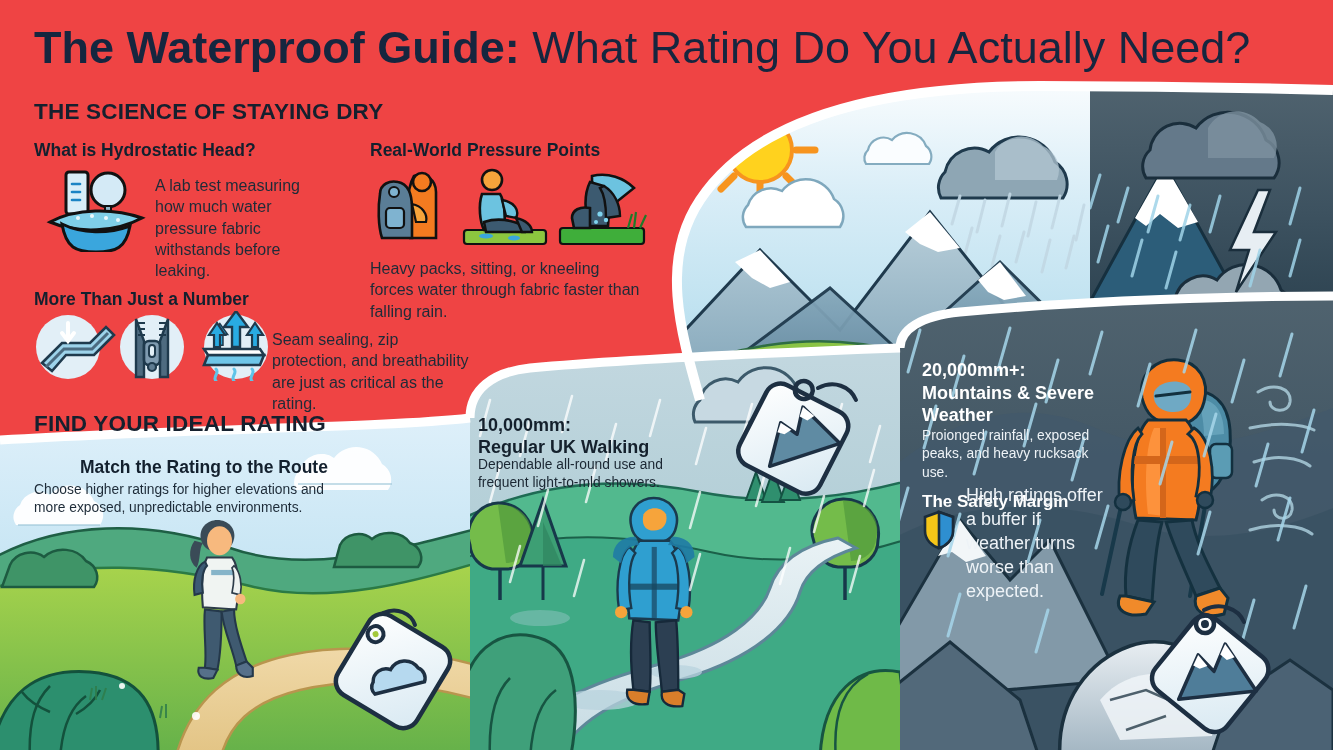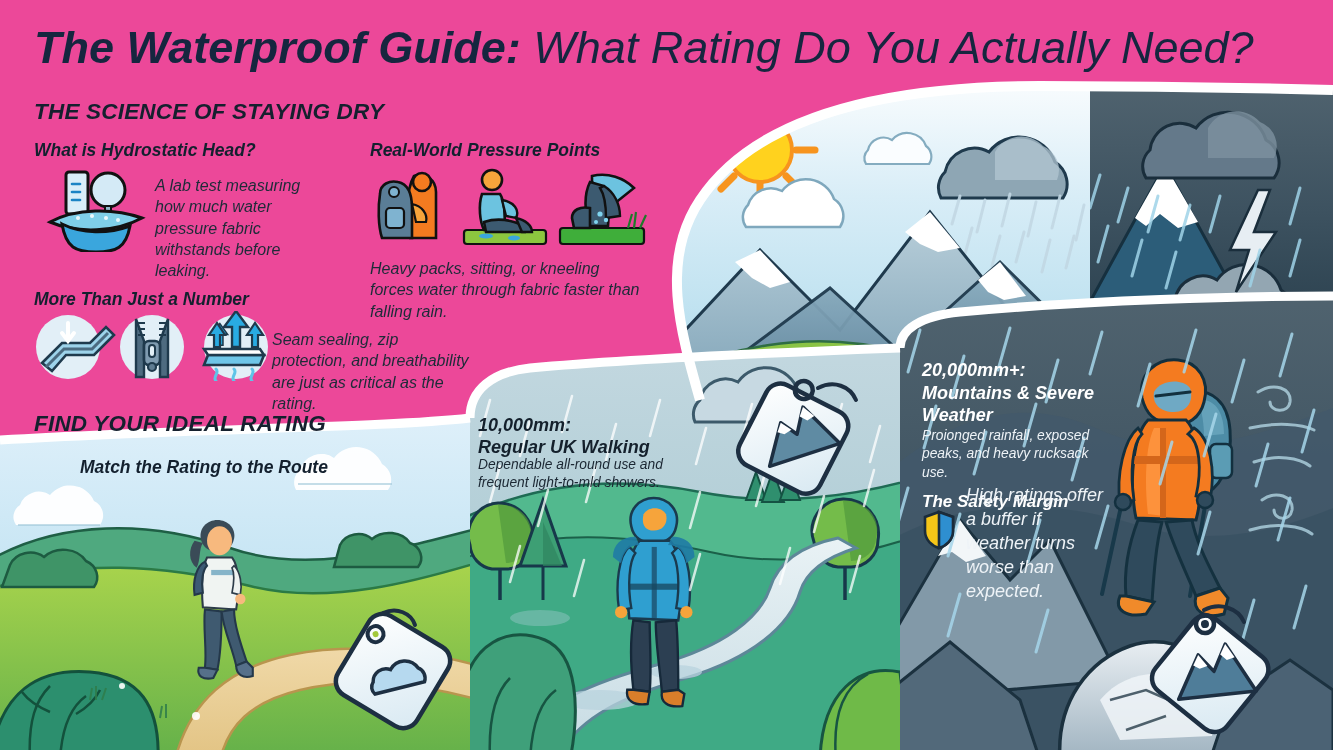--- a/index.html
+++ b/index.html
@@ -3,21 +3,21 @@
 <meta charset="utf-8">
 <style>
   * { margin:0; padding:0; box-sizing:border-box; }
   body {
     width:1333px; height:750px;
     font-family:"Liberation Sans", sans-serif;
     background:#ffffff;
     overflow:hidden;
     position:relative;
   }
-  #stage { position:absolute; inset:0; background:#ec4899;font-style:italic; }
+  #stage { position:absolute; inset:0; background:#ef4444; }
 
   
   .scene { position:absolute; inset:0; z-index:1; }
   .scene svg { display:block; width:1333px; height:750px; }
 
   
   .txt { position:absolute; z-index:40; }
 
   .main-title {
     left:34px; top:24px; width:1290px;
@@ -658,20 +658,21 @@
 
   <div class="txt sub-head" id="h-press">Real-World Pressure Points</div>
   <div class="txt body-txt" id="p-press">Heavy packs, sitting, or kneeling forces water through fabric faster than falling rain.</div>
 
   <div class="txt sub-head" id="h-more">More Than Just a Number</div>
   <div class="txt body-txt" id="p-more">Seam sealing, zip protection, and breathability are just as critical as the rating.</div>
 
   <div class="txt section-head" id="sec-find">FIND YOUR IDEAL RATING</div>
 
   <div class="txt sub-head" id="h-match">Match the Rating to the Route</div>
+  <div class="txt body-txt" id="p-match">Choose higher ratings for higher elevations and more exposed, unpredictable environments.</div>
 
   <div class="txt" id="h-10k">
     <span>10,000mm:</span><br>
     <span>Regular UK Walking</span>
   </div>
   <div class="txt" id="p-10k">Dependable all-round use and frequent light-to-mld showers.</div>
 
   <div class="txt" id="h-20k">
     <span>20,000mm+:</span><br>
     <span>Mountains &amp; Severe Weather</span>

